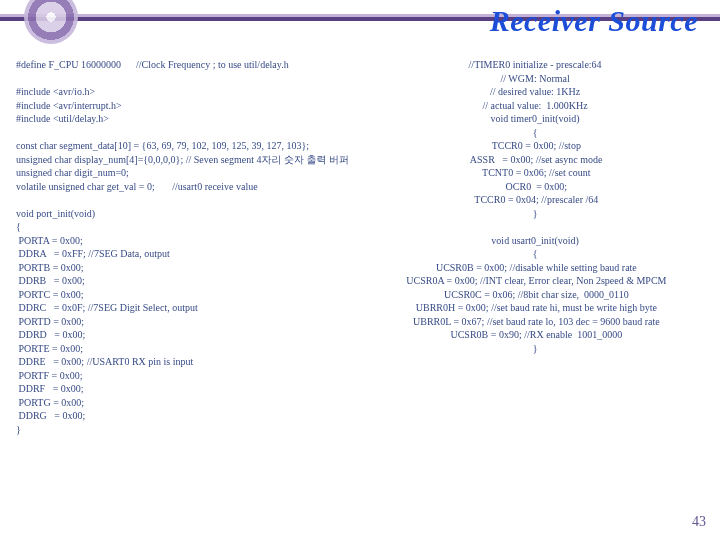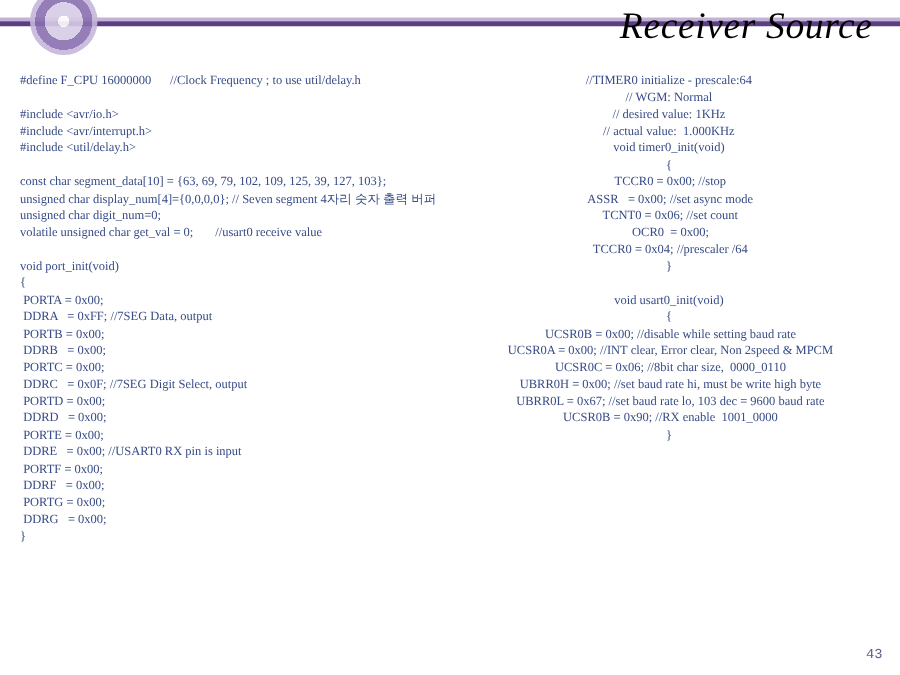--- a/index.html
+++ b/index.html
@@ -41,45 +41,45 @@
     border-radius: 50%;
     background: radial-gradient(circle at 50% 50%, #fff 0 12%, #d6cbe5 12% 40%, #8a6fb0 40% 60%, #c5b6da 60% 80%, #5a3f82 80% 100%);
     opacity: 0.9;
   }
   .title {
     position: absolute;
     right: 22px;
     top: 4px;
     font-family: "Comic Sans MS", cursive;
     font-size: 30px;
-    font-weight: normal;
+    font-weight: bold;
     font-style: italic;
-    color: #000000;
+    color: #1d4ed8;
     letter-spacing: 0.5px;
     margin-left: 37px;
   }
   .content {
     display: flex;
     gap: 10px;
     padding: 10px 16px 0 16px;
     font-family: "Comic Sans MS", cursive;
     font-size: 10px;
     line-height: 1.35;
     color: #374b86;
   }
   .col { white-space: pre; }
   .left-col { flex: 0 0 52%; }
   .right-col { flex: 0 0 44%; text-align: center; }
   .page-num {
     position: absolute;
     right: 14px;
     bottom: 10px;
-    font-size: 11px;
+    font-size: 14px;
     color: #66558f;
-    font-family: Liberation Mono, monospace;
+    font-family: Liberation Serif, serif;
   }
 </style>
 </head>
 <body>
 
 <div class="header">
   <div class="header-strip"></div>
   <div class="header-strip2"></div>
   <div class="header-circle"></div>
   <div class="title">Receiver Source</div>

